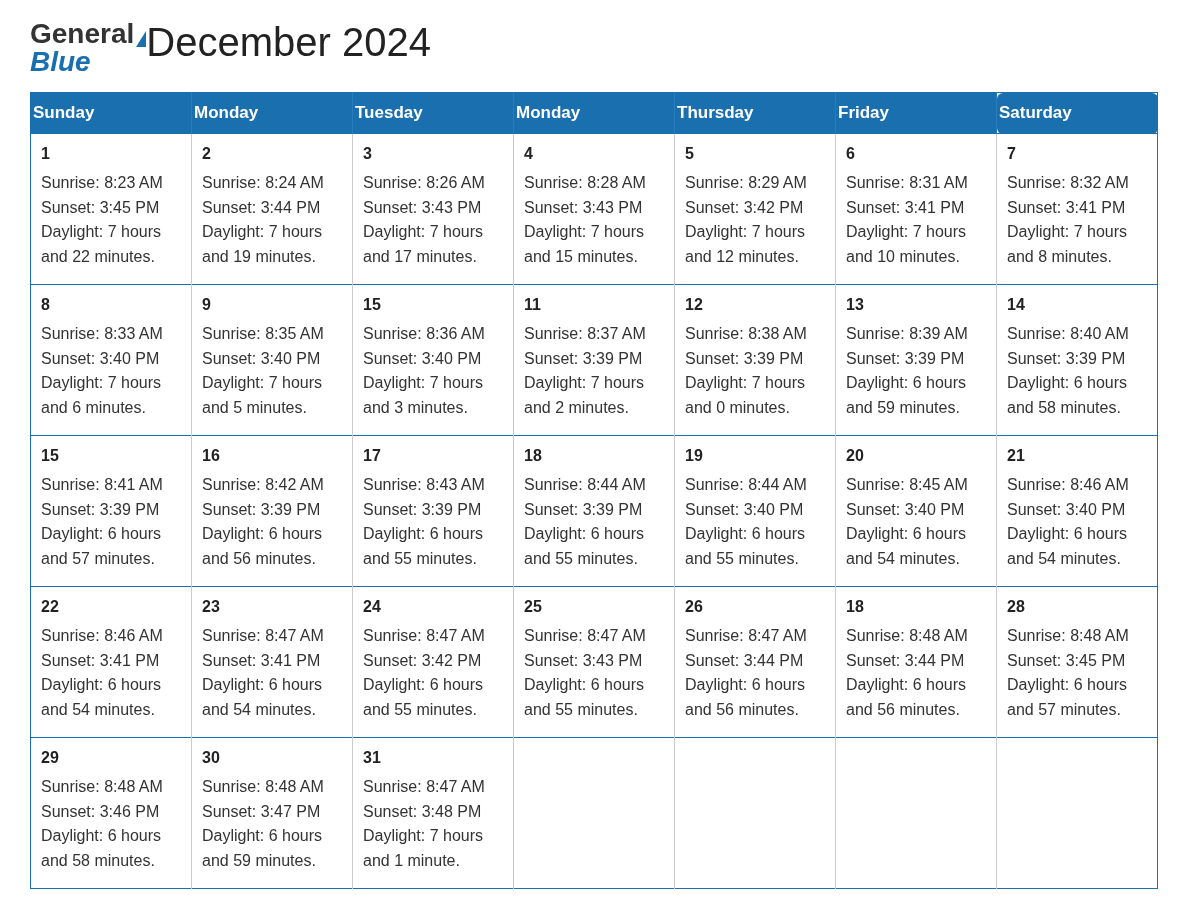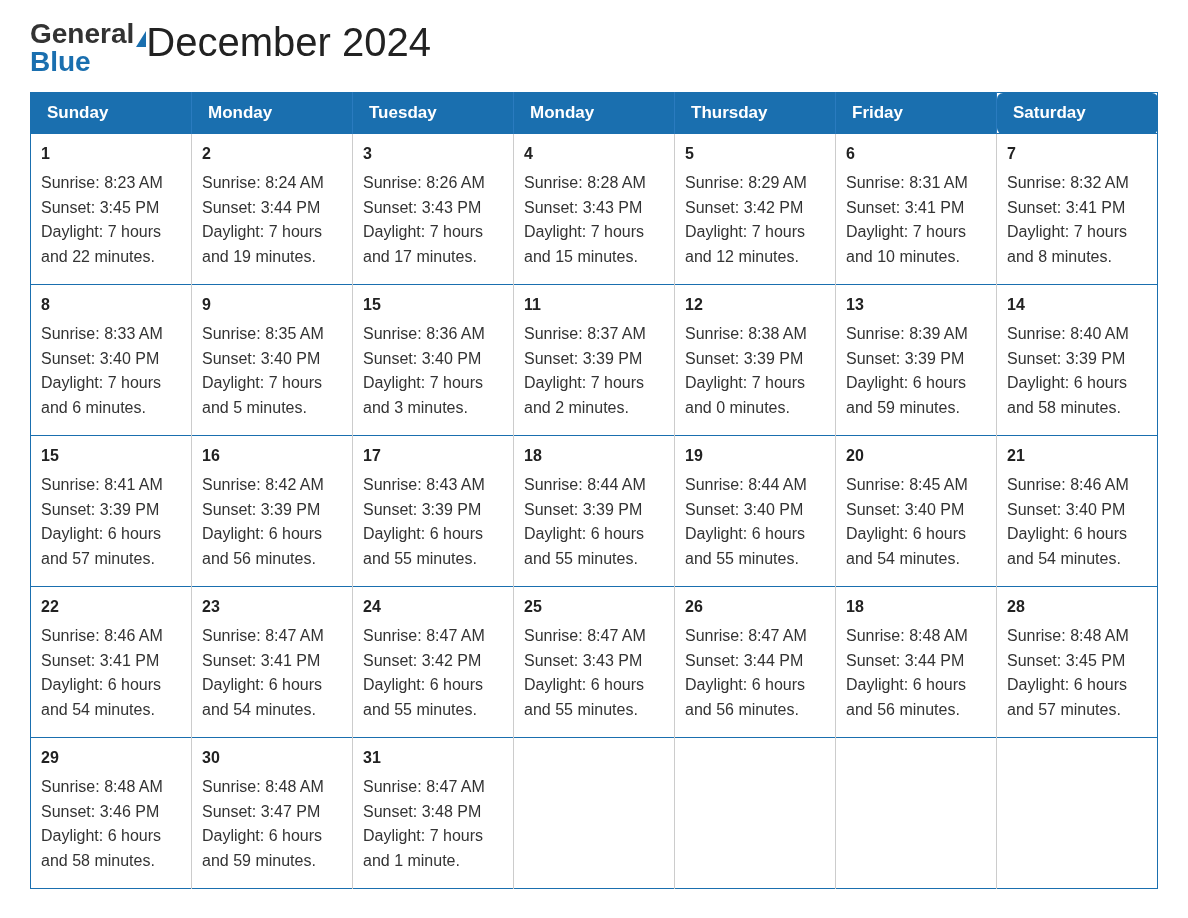--- a/index.html
+++ b/index.html
@@ -25,20 +25,21 @@
       font-size: 28px;
       font-weight: bold;
       color: #333;
       line-height: 1;
     }
     .logo-blue {
       font-size: 28px;
       font-weight: bold;
       color: #1a6faf;
       line-height: 1;
+      font-style: italic;
     }
     .logo-triangle {
       display: inline-block;
       width: 0;
       height: 0;
       border-left: 10px solid transparent;
       border-bottom: 16px solid #1a6faf;
       margin-left: 2px;
       vertical-align: middle;
     }
@@ -59,21 +60,21 @@
     .calendar-table {
       width: 100%;
       border-collapse: collapse;
       border: 1.5px solid #1a6faf;
     }
     .calendar-table thead tr th {
       background-color: #1a6faf;
       color: #fff;
       font-size: 17px;
       font-weight: bold;
-      padding: 10px 16px;
+      padding: 10px 2px;
       text-align: left;
       border-right: 1px solid #2a7bbf;
     }
     .calendar-table thead tr th:last-child {
       border-right: none;
       border-radius: 6px;
     }
     .calendar-table tbody tr {
       border-top: 1.5px solid #1a6faf;
     }

